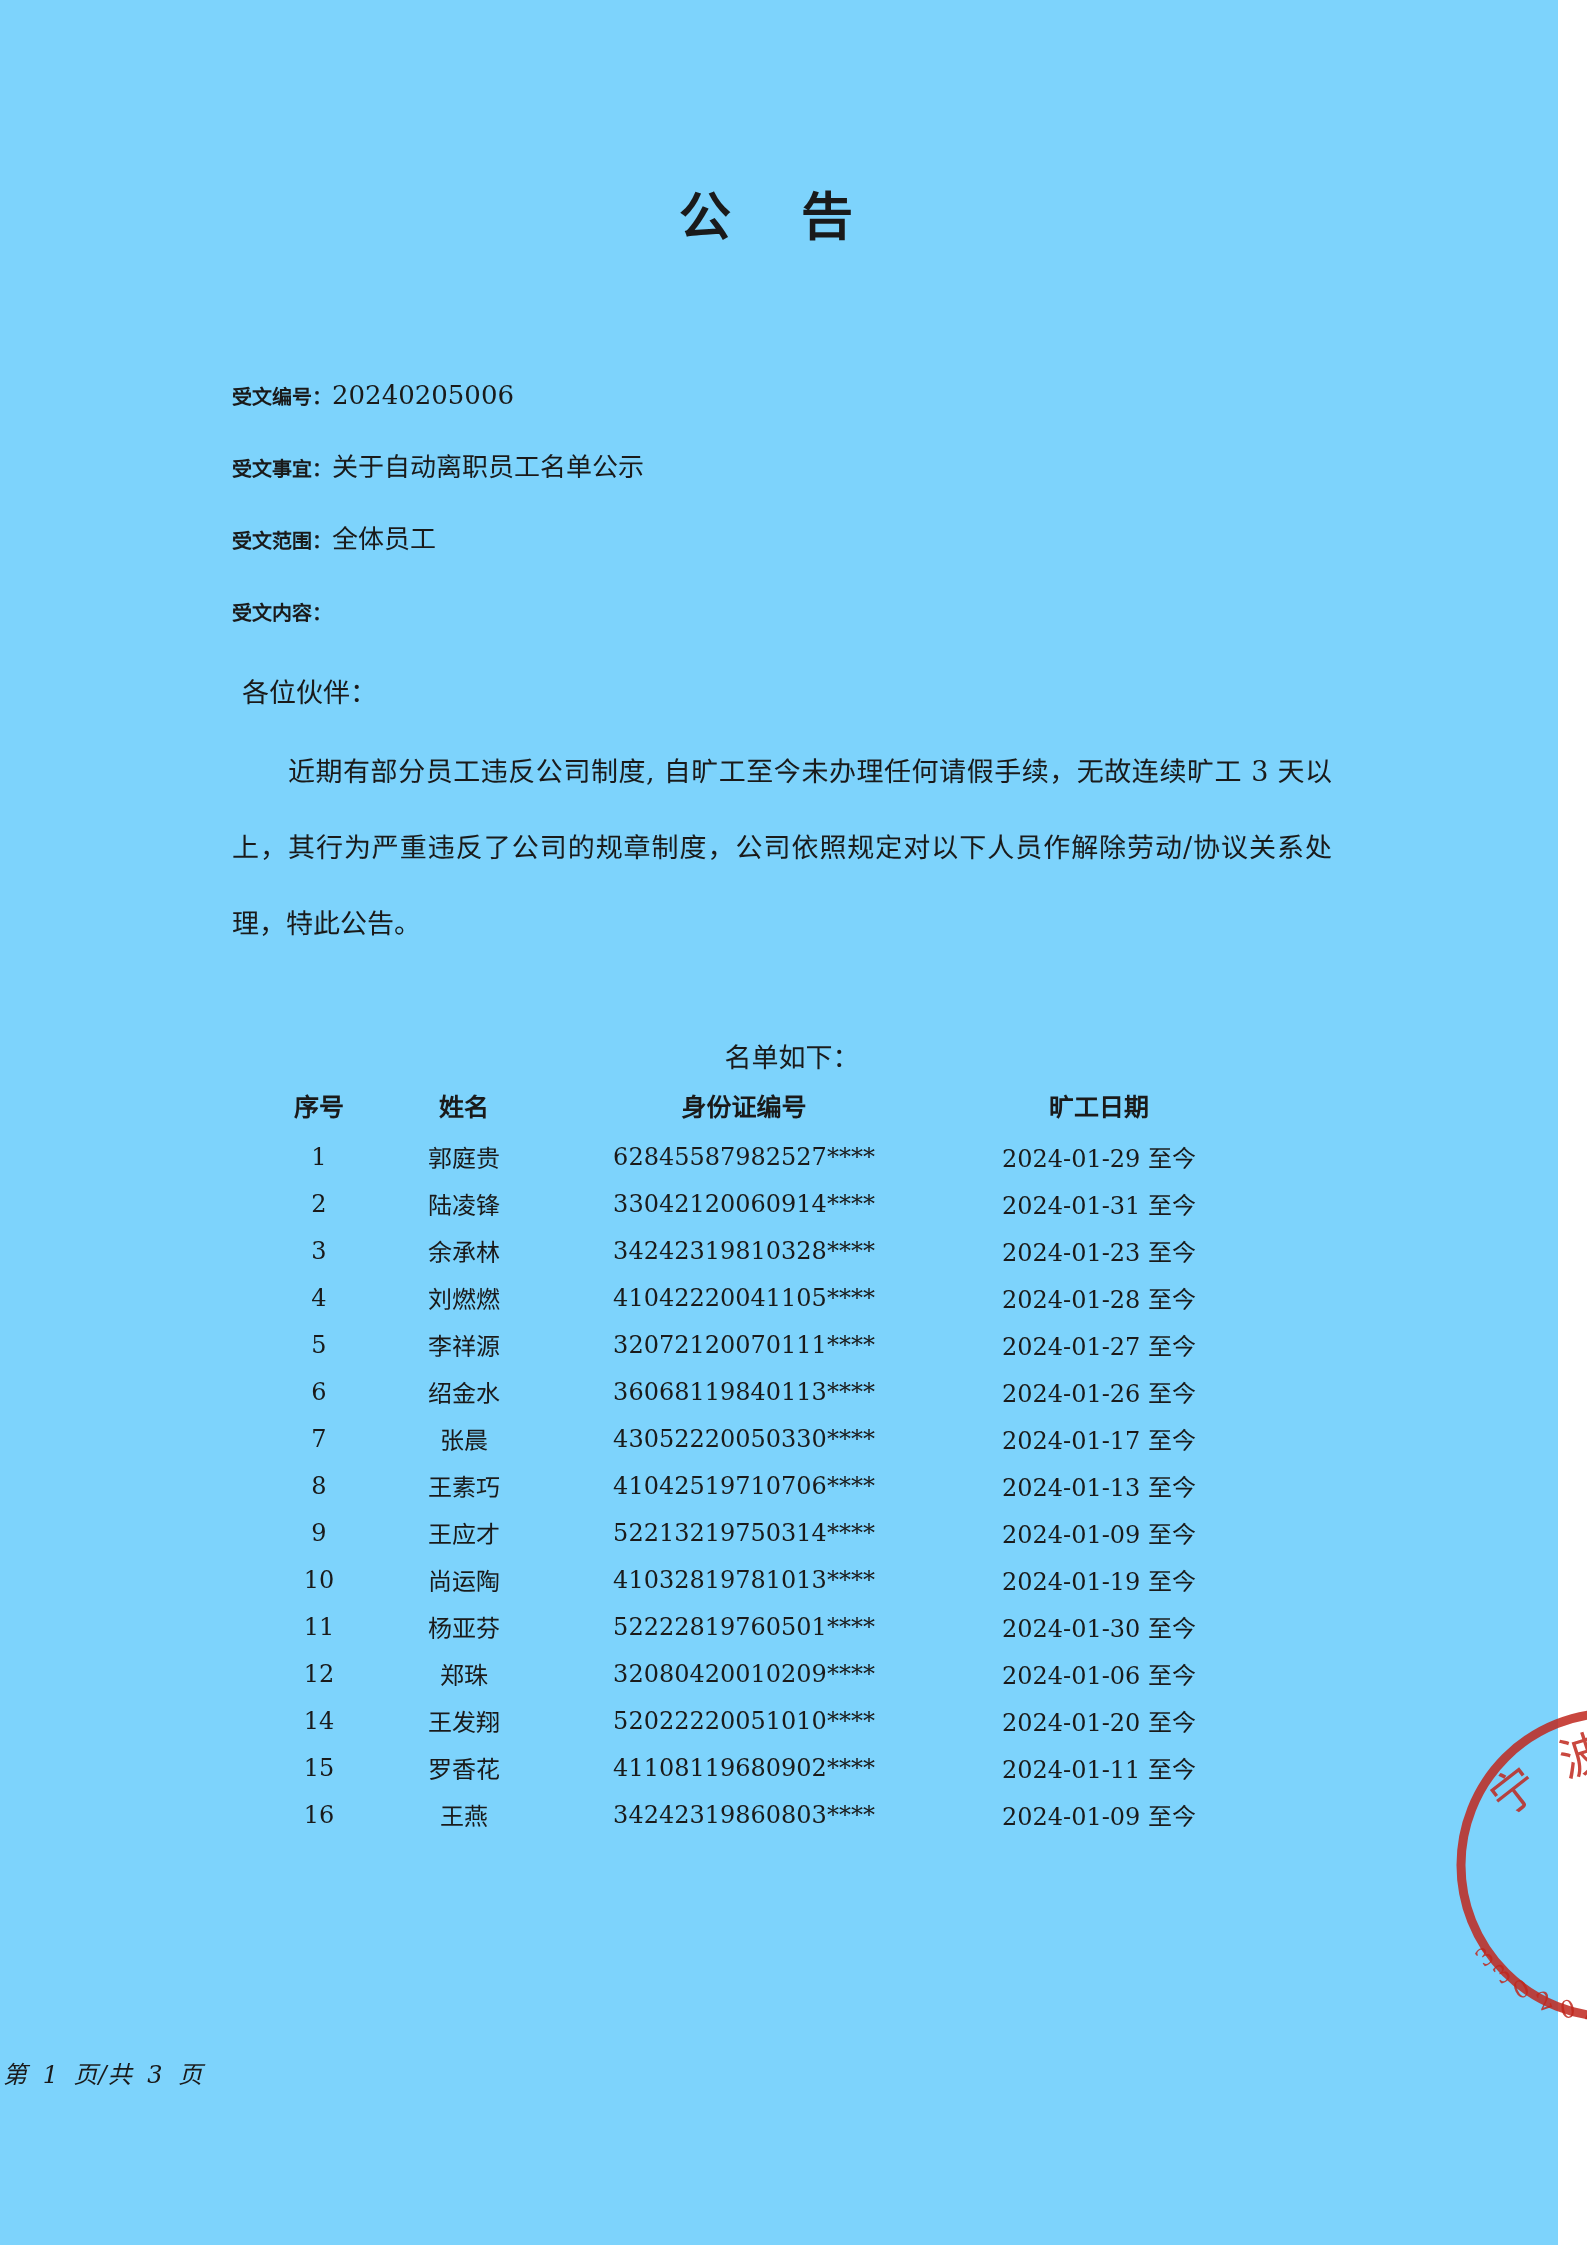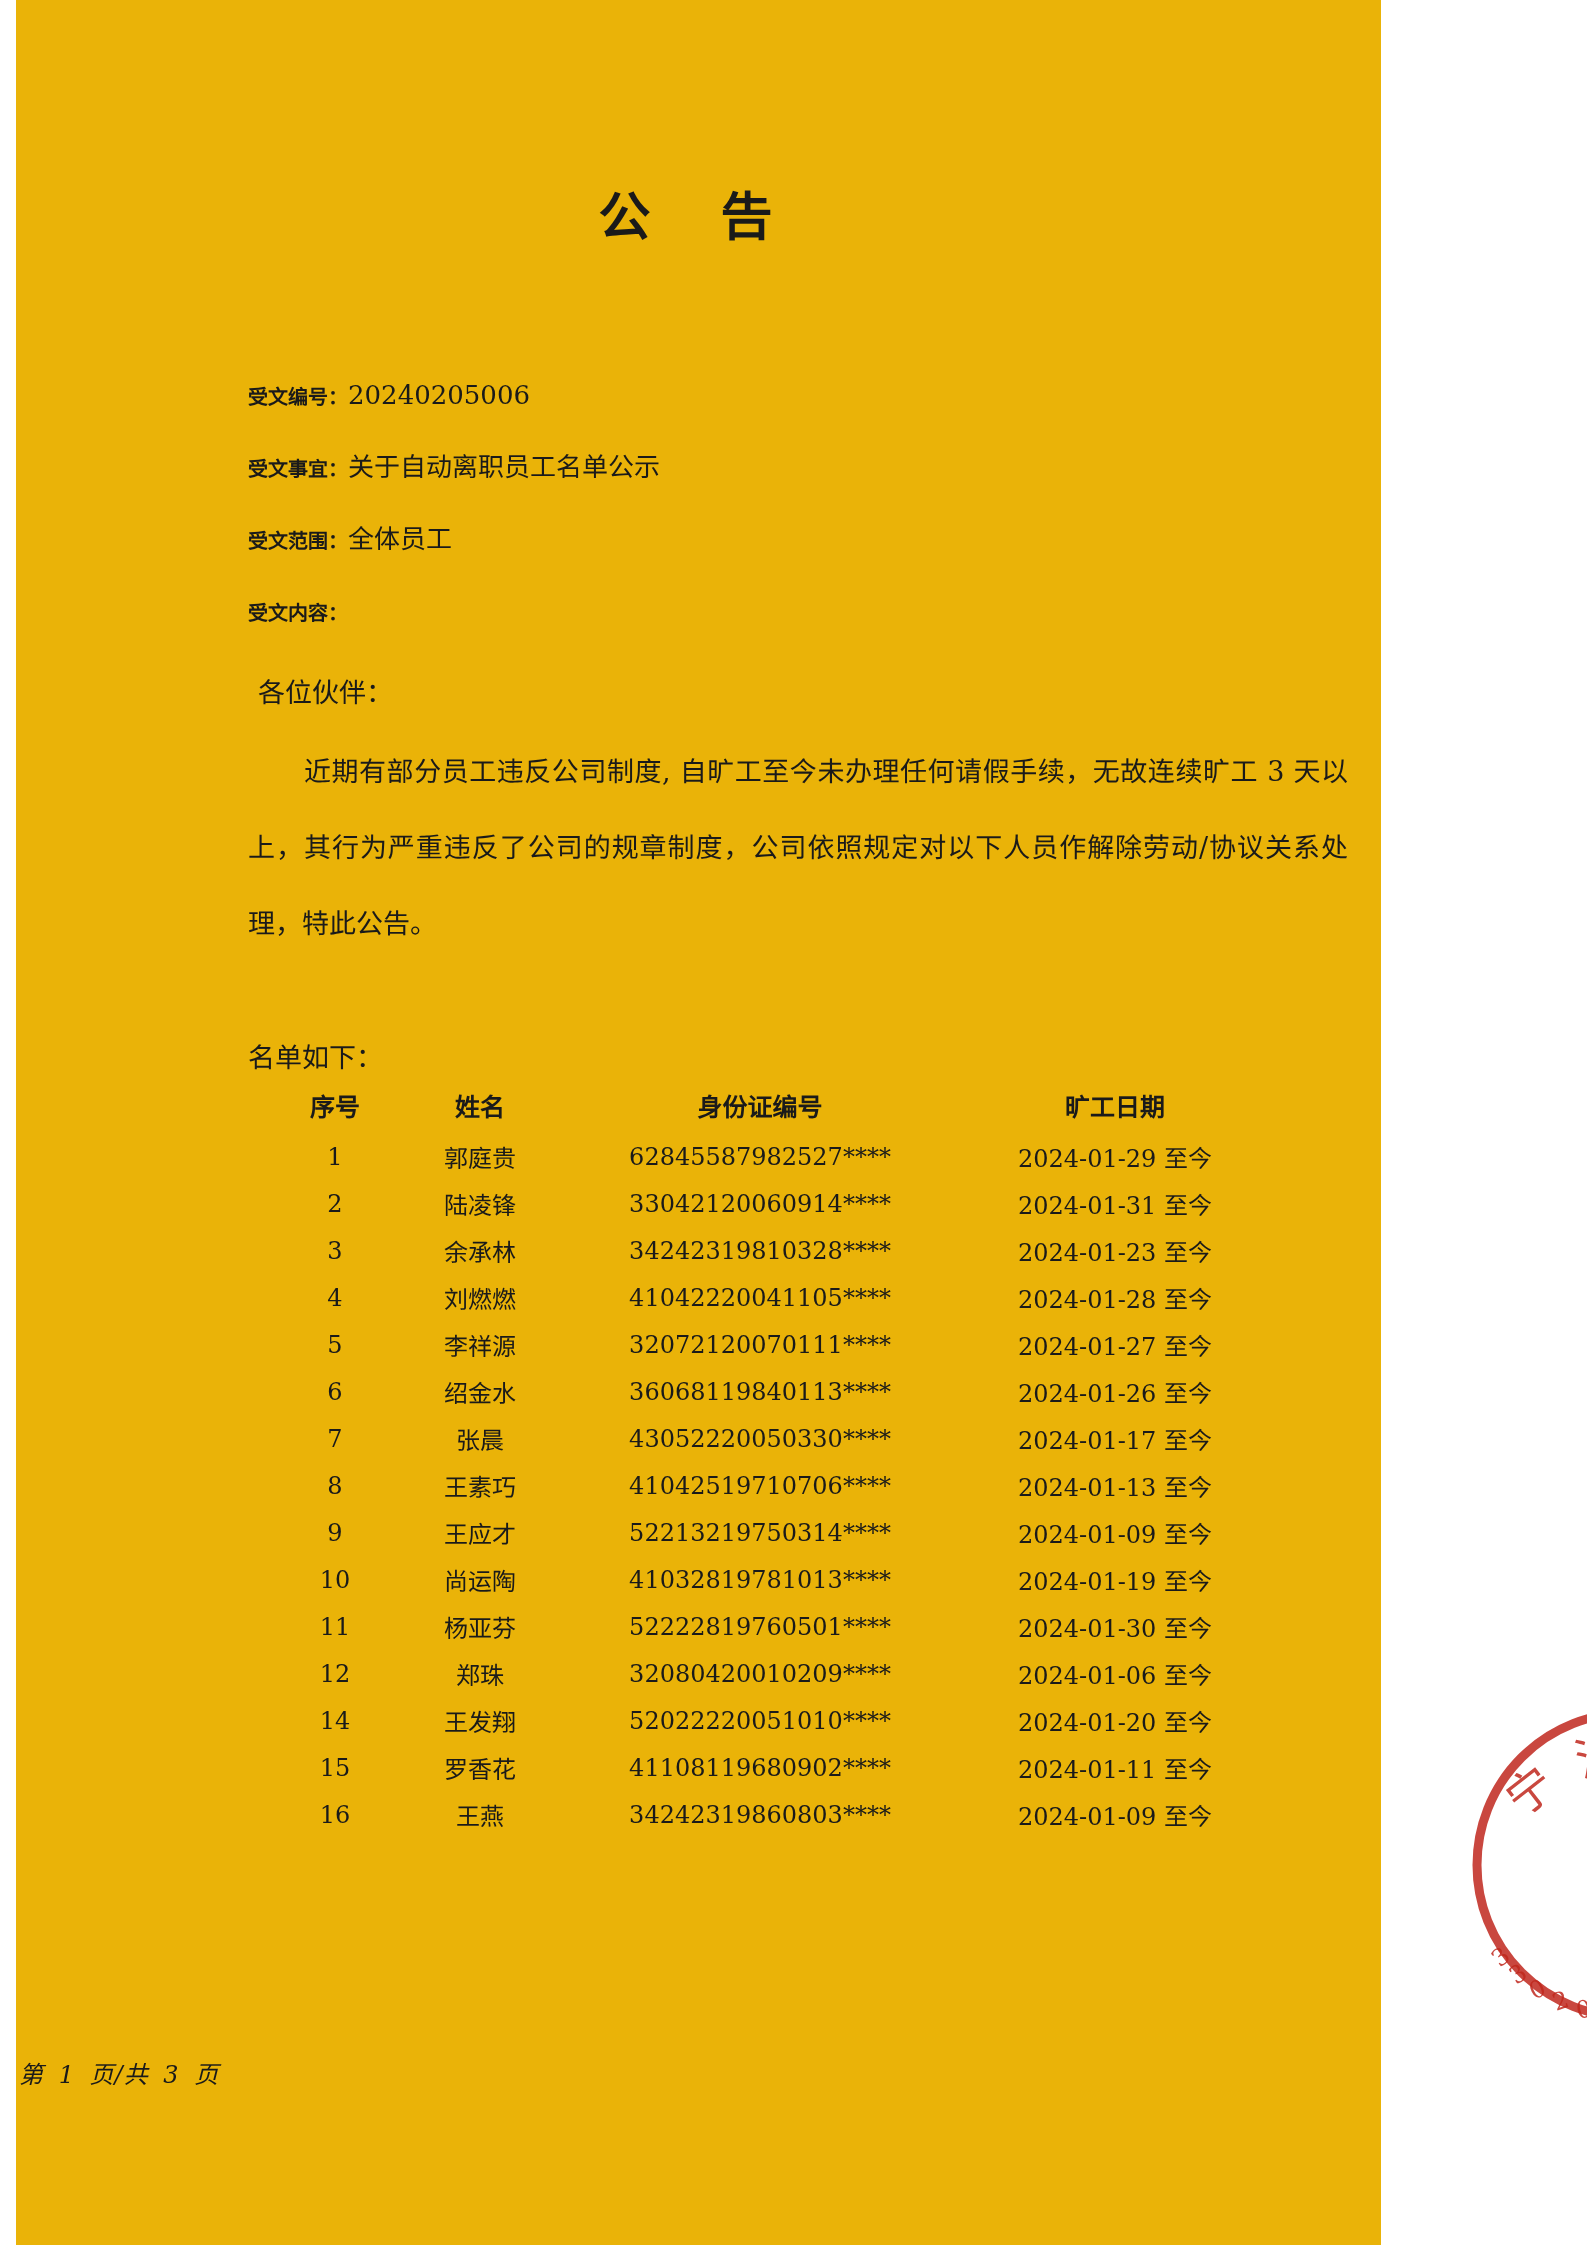--- a/index.html
+++ b/index.html
@@ -10,24 +10,24 @@
   body {
     width: 1587px;
     height: 2245px;
     position: relative;
     font-family: "DejaVu Serif", "Liberation Serif", serif;
     color: #1a1a1a;
     overflow: hidden;
   }
   .page {
     position: absolute;
-    top: 0; left: 16px;
-    width: 1365px;
+    top: 0; left: 0;
+    width: 1558px;
     height: 2245px;
-    background: #eab308;
+    background: #7dd3fc;
   }
   .doc-title {
     text-align: center;
     font-size: 52px;
     font-weight: bold;
     letter-spacing: 26px;
     margin-top: 175px;
     margin-bottom: 0;
     font-family: "DejaVu Serif", "Liberation Serif", serif;
   }
@@ -62,20 +62,21 @@
     text-align: justify;
     text-justify: inter-ideograph;
     text-indent: 56px;
     margin-top: 6px;
     width: 1100px;
   }
   .list-heading {
     font-size: 27px;
     margin-top: 74px;
     margin-bottom: 6px;
+    text-align: center;
   }
   table.roster {
     border-collapse: collapse;
     margin-left: 32px;
     width: 1000px;
   }
   table.roster th {
     font-size: 25px;
     font-weight: bold;
     padding: 6px 0 10px 0;

